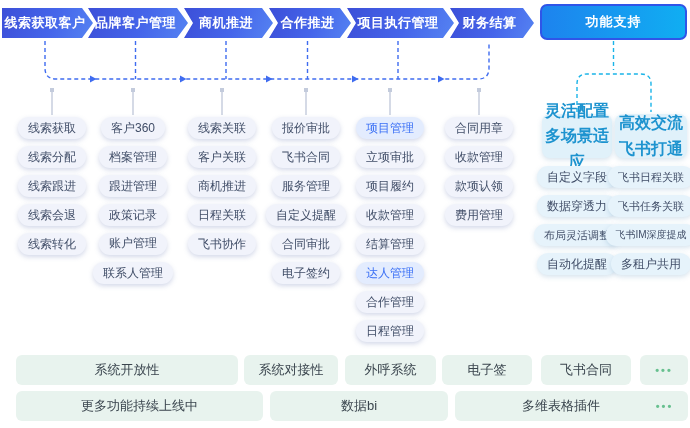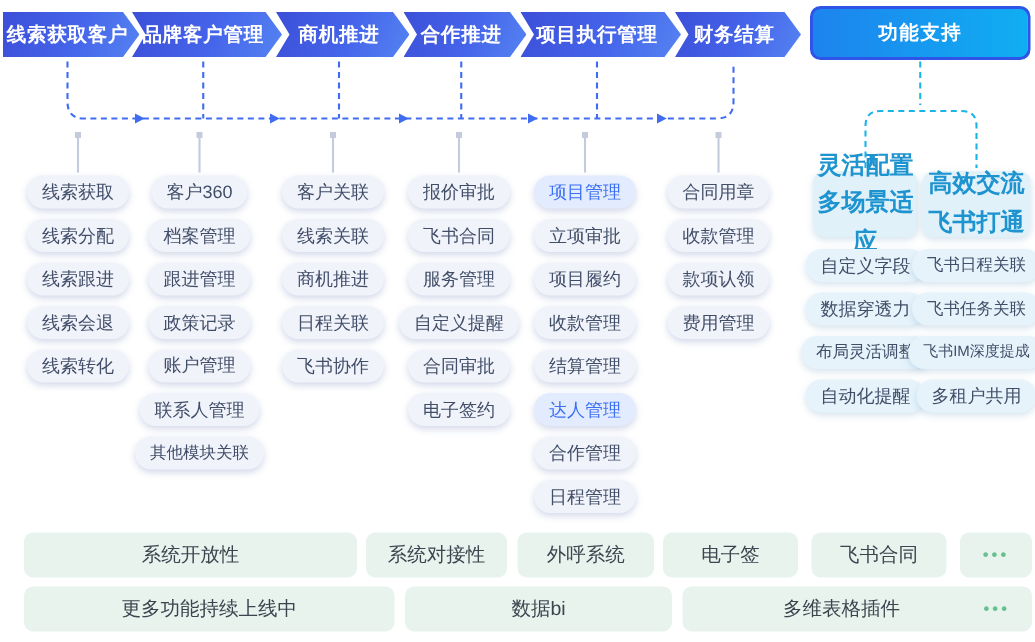--- a/index.html
+++ b/index.html
@@ -101,25 +101,24 @@
         <div class="pill" style="font-size: 12px;">线索会退</div>
         <div class="pill" style="font-size: 12px;">线索转化</div>
       </div>
       <div class="col" style="left: 88px; width: 90px;">
         <div class="pill" style="font-size: 12px;">客户360</div>
         <div class="pill" style="font-size: 12px;">档案管理</div>
         <div class="pill" style="font-size: 12px;">跟进管理</div>
         <div class="pill" style="font-size: 12px;">政策记录</div>
         <div class="pill" style="font-size: 12px; font-family: Liberation Mono, monospace;">账户管理</div>
         <div class="pill" style="font-size: 12px;">联系人管理</div>
-        <div class="pill" style="font-size: 11px;">其他模块关联</div>
       </div>
       <div class="col" style="left: 180px; width: 84px;">
+        <div class="pill" style="font-size: 12px;">线索关联</div>
         <div class="pill" style="font-size: 12px;">客户关联</div>
-        <div class="pill" style="font-size: 12px;">线索关联</div>
         <div class="pill" style="font-size: 12px;">商机推进</div>
         <div class="pill" style="font-size: 12px;">日程关联</div>
         <div class="pill" style="font-size: 12px;">飞书协作</div>
       </div>
       <div class="col" style="left: 262px; width: 88px;">
         <div class="pill" style="font-size: 12px;">报价审批</div>
         <div class="pill" style="font-size: 12px;">飞书合同</div>
         <div class="pill" style="font-size: 12px;">服务管理</div>
         <div class="pill" style="font-size: 12px;">自定义提醒</div>
         <div class="pill" style="font-size: 12px;">合同审批</div>

